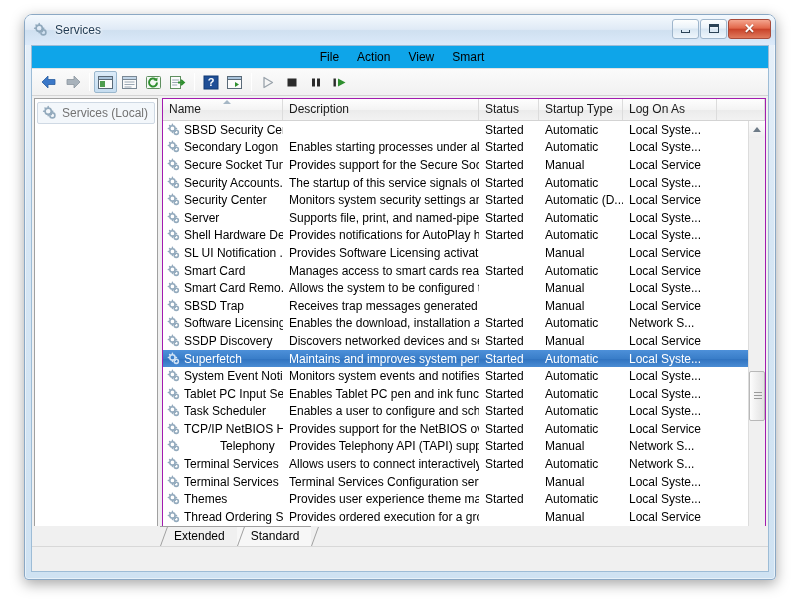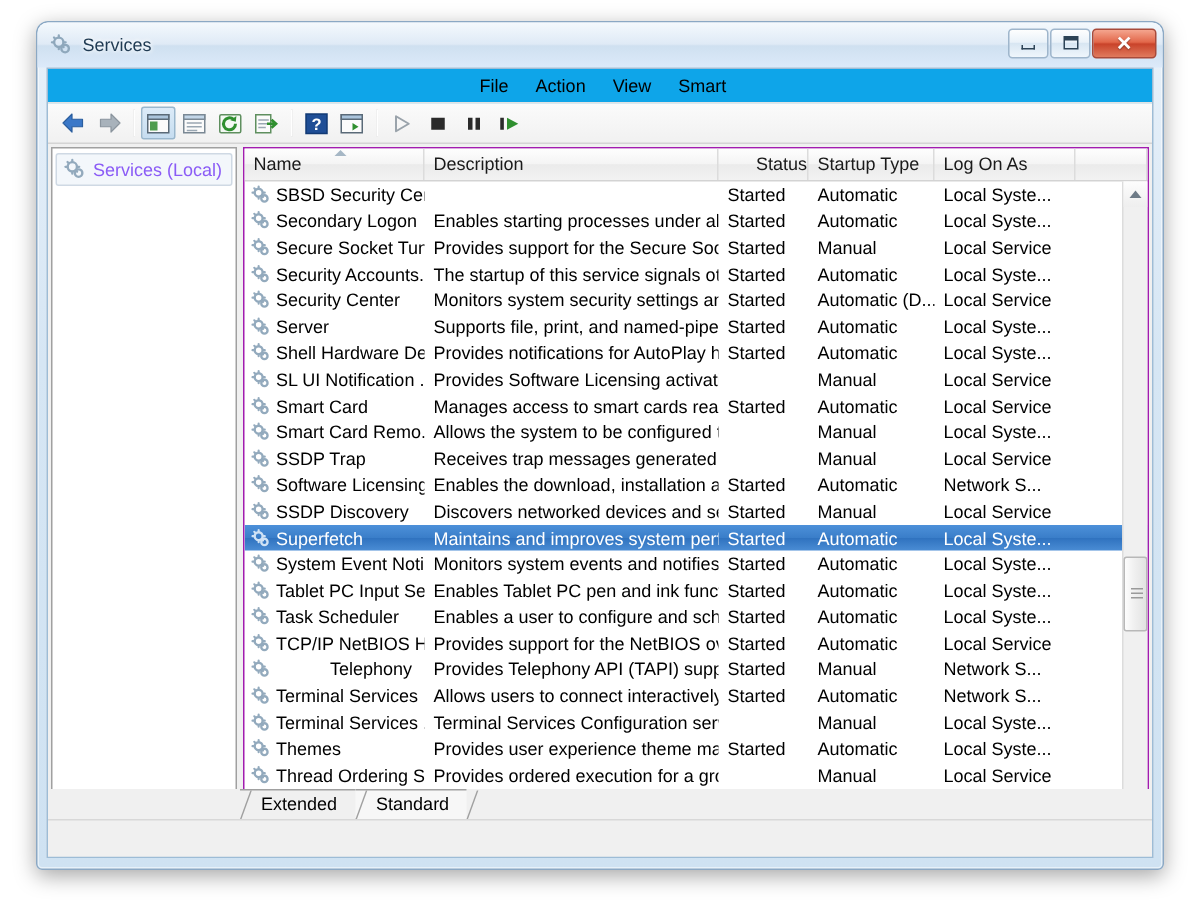--- a/index.html
+++ b/index.html
@@ -129,21 +129,21 @@
   #treepane {
     width: 124px;
     background: #fff;
     border: 1px solid #a0a0a0;
     margin: 2px 0 2px 2px;
     padding: 3px 2px;
     overflow: hidden;
   }
   .tree-node {
     display: flex; align-items: center;
-    font-size: 12px; color: #8b5cf6;
+    font-size: 12px; color: #737373;
     padding: 2px 4px;
     border: 1px solid #cfd9e4;
     background: #f3f7fb;
     border-radius: 2px;
     white-space: nowrap;
     cursor: default;
   }
   .tree-node .ti { width: 16px; height: 16px; margin-right: 4px; flex:0 0 auto; }
 
   #splitter { width: 4px; background: #f0f0f0; cursor: col-resize; }
@@ -445,21 +445,21 @@
           </div>
         </div>
 
         <div id="splitter"></div>
 
         <div id="listpane">
 
           <div id="listhead">
               <div class="hcell" style="width: 120px;"><span>Name</span><span class="sortarrow"></span></div>
               <div class="hcell" style="width: 196px;"><span>Description</span></div>
-              <div class="hcell" style="width: 60px; text-align: right;"><span>Status</span></div>
+              <div class="hcell" style="width: 60px;"><span>Status</span></div>
               <div class="hcell" style="width: 84px;"><span>Startup Type</span></div>
               <div class="hcell" style="width: 94px;"><span>Log On As</span></div>
               <div class="hcell" style="flex: 1 1 0%;"></div>
             </div>
 
           <div id="listbody">
               <div class="row">
                 <div class="cell c-name" style="width: 120px;">
                   <span class="svcicon"><svg class="svgicon" width="14" height="14" viewBox="0 0 16 16">
                       <g fill="none" stroke="#93aabd" stroke-width="1.8">
@@ -643,21 +643,21 @@
                 <div class="cell c-name" style="width: 120px;">
                   <span class="svcicon"><svg class="svgicon" width="14" height="14" viewBox="0 0 16 16">
                       <g fill="none" stroke="#93aabd" stroke-width="1.8">
                         <circle cx="6.2" cy="6.2" r="3.0"></circle>
                         <circle cx="10.6" cy="10.6" r="2.4"></circle>
                       </g>
                       <g stroke="#93aabd" stroke-width="1.6" stroke-linecap="round">
                         <path d="M6.2 1.5v1.3M6.2 9.6v1.3M1.5 6.2h1.3M9.6 6.2h1.3M2.9 2.9l0.9 0.9M8.6 8.6l0.9 0.9"></path>
                       </g>
                     </svg></span>
-                  <span>SSDP Trap</span>
+                  <span>SBSD Trap</span>
                 </div>
                 <div class="cell c-description" style="width: 196px;">Receives trap messages generated by ...</div>
                 <div class="cell c-status" style="width: 60px;"></div>
                 <div class="cell c-startup" style="width: 84px;">Manual</div>
                 <div class="cell c-logon" style="width: 94px;">Local Service</div>
               </div>
               <div class="row">
                 <div class="cell c-name" style="width: 120px;">
                   <span class="svcicon"><svg class="svgicon" width="14" height="14" viewBox="0 0 16 16">
                       <g fill="none" stroke="#93aabd" stroke-width="1.8">

